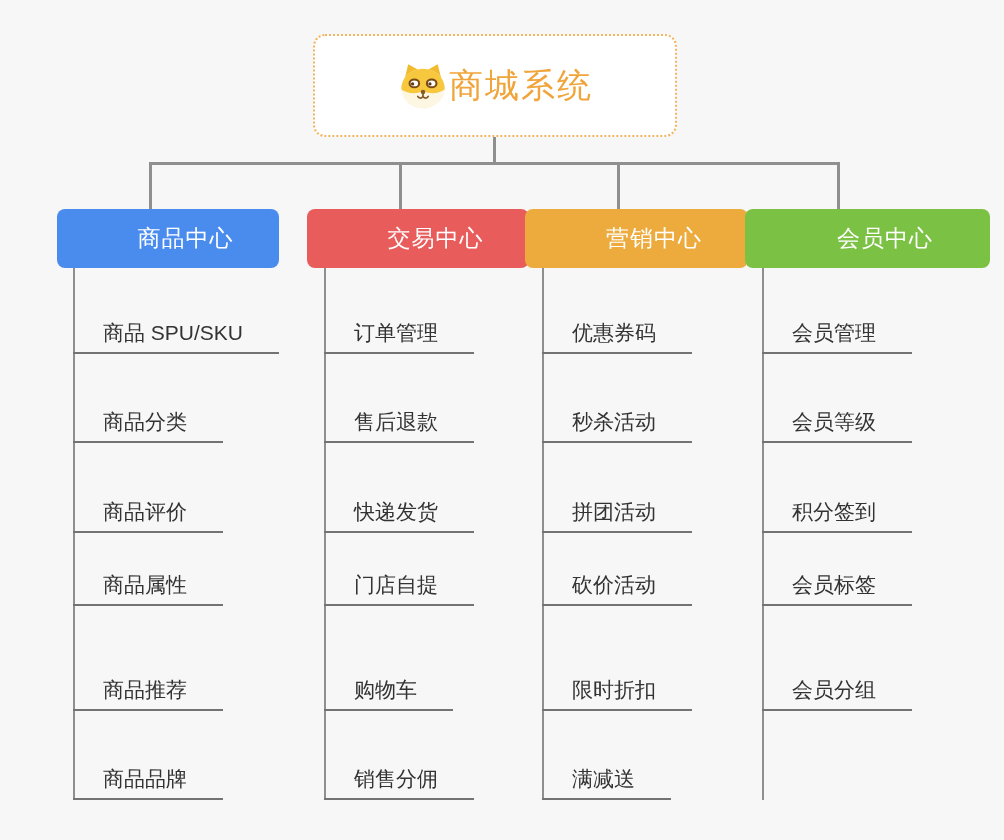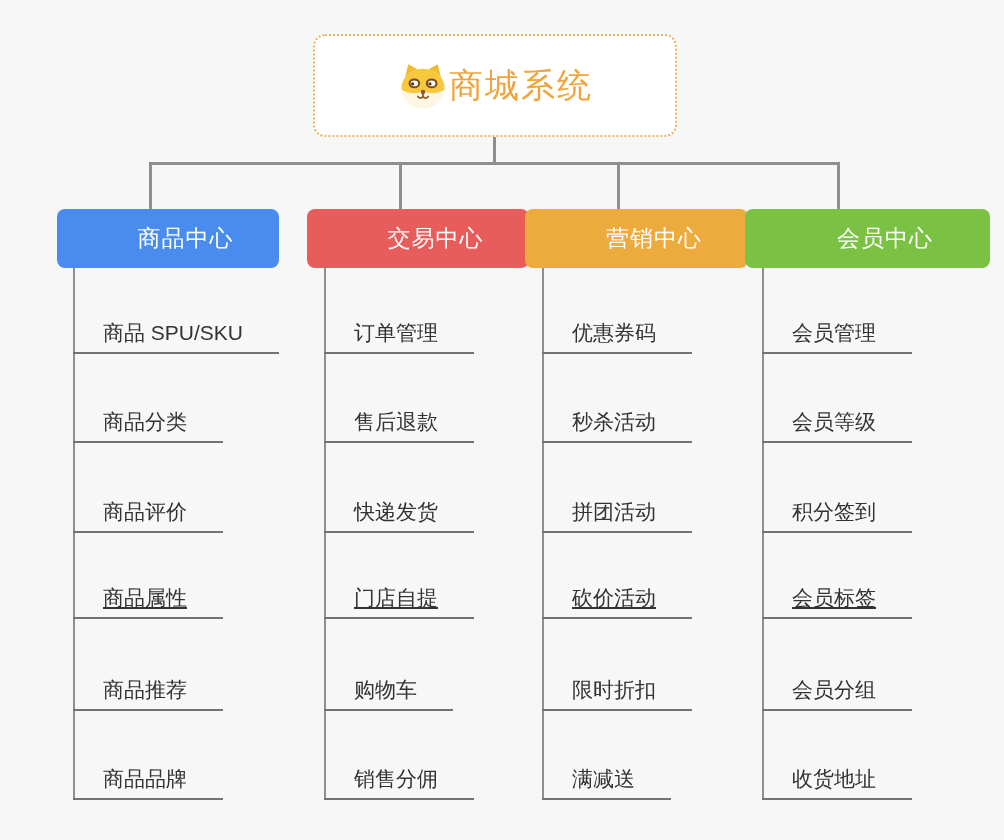--- a/index.html
+++ b/index.html
@@ -65,21 +65,21 @@
   .item{
     position:absolute;left:0;
     padding:0 36px 4px 30px;
     line-height:30px;
     font-size:21px;
     color:#333333;
     border-bottom:2px solid #737373;
     white-space:nowrap;
     background:transparent;
   }
-  .r0{top:50px;} .r1{top:139px;} .r2{top:229px;} .r3{top:315px;text-decoration:underline;} .r4{top:407px;} .r5{top:496px;}
+  .r0{top:50px;} .r1{top:139px;} .r2{top:229px;} .r3{top:302px;} .r4{top:407px;} .r5{top:496px;}
 </style>
 </head>
 <body>
 
 <div class="canvas">
 
   <div class="root-node">
     <svg class="root-icon" viewBox="0 0 60 54">
 
       <path d="M9,18 L13,2 L26,9 Z" fill="#f2bb2e"></path>
@@ -146,16 +146,15 @@
     <div class="item r5">满减送</div>
   </div>
 
   <div class="col col-3">
     <div class="trunk"></div>
     <div class="item r0">会员管理</div>
     <div class="item r1">会员等级</div>
     <div class="item r2">积分签到</div>
     <div class="item r3">会员标签</div>
     <div class="item r4">会员分组</div>
-    <div class="item r5">收货地址</div>
   </div>
 
 </div>
 
 </body></html>

